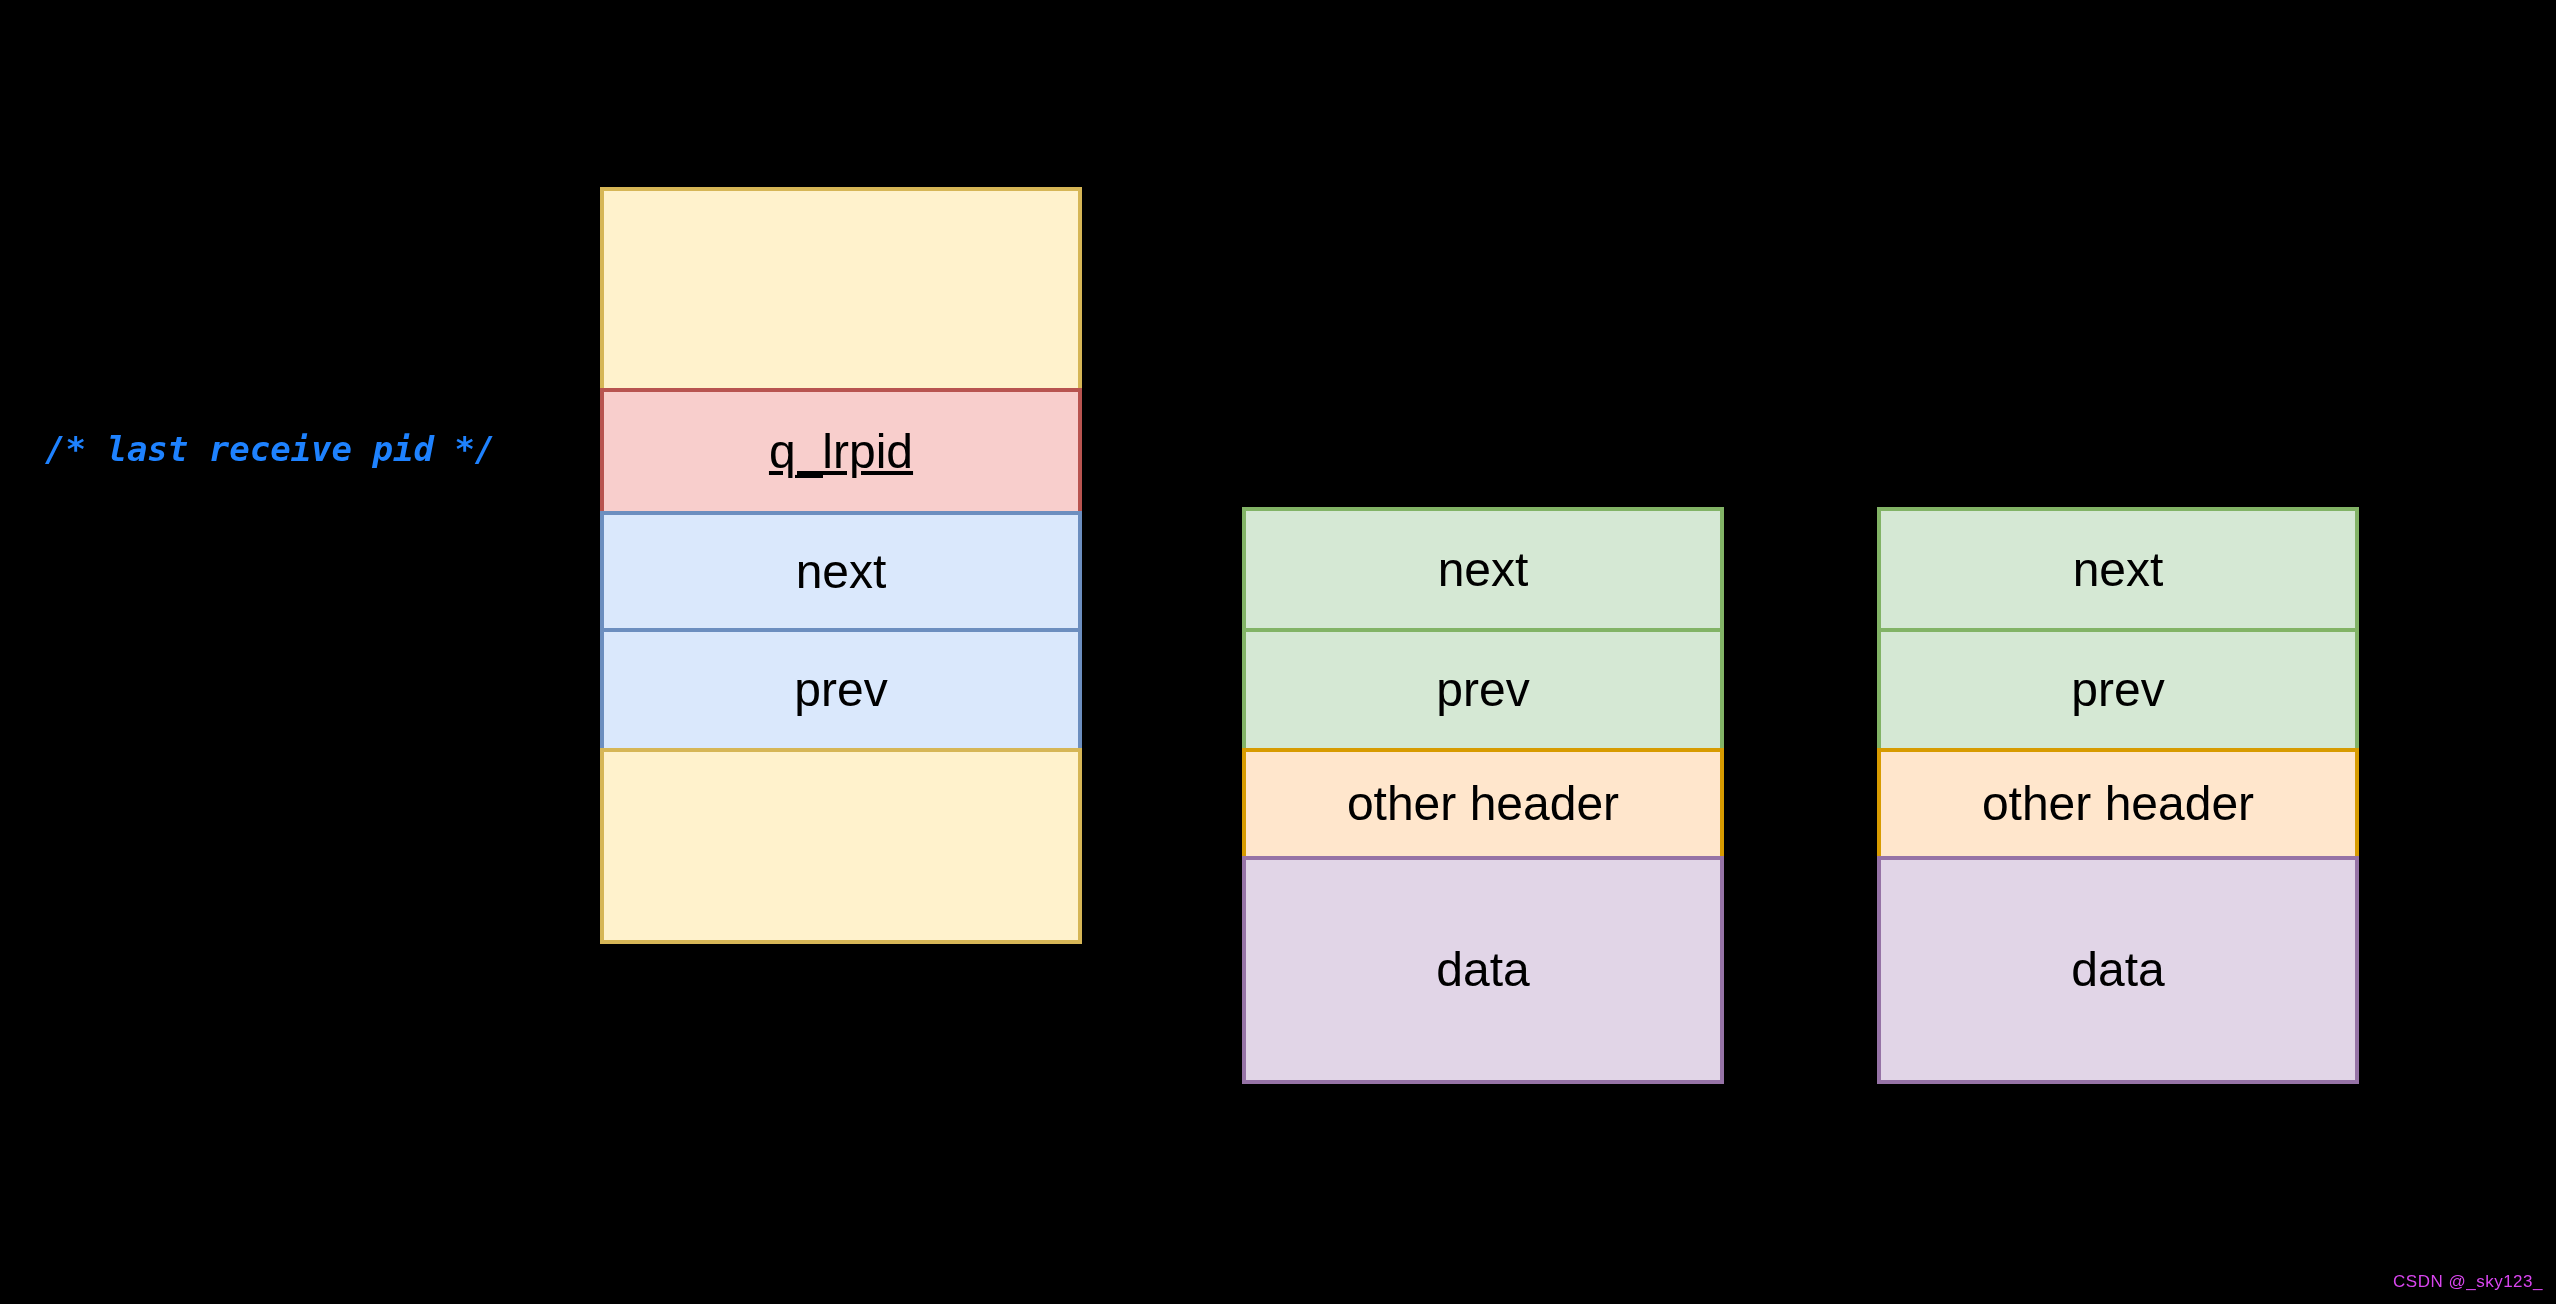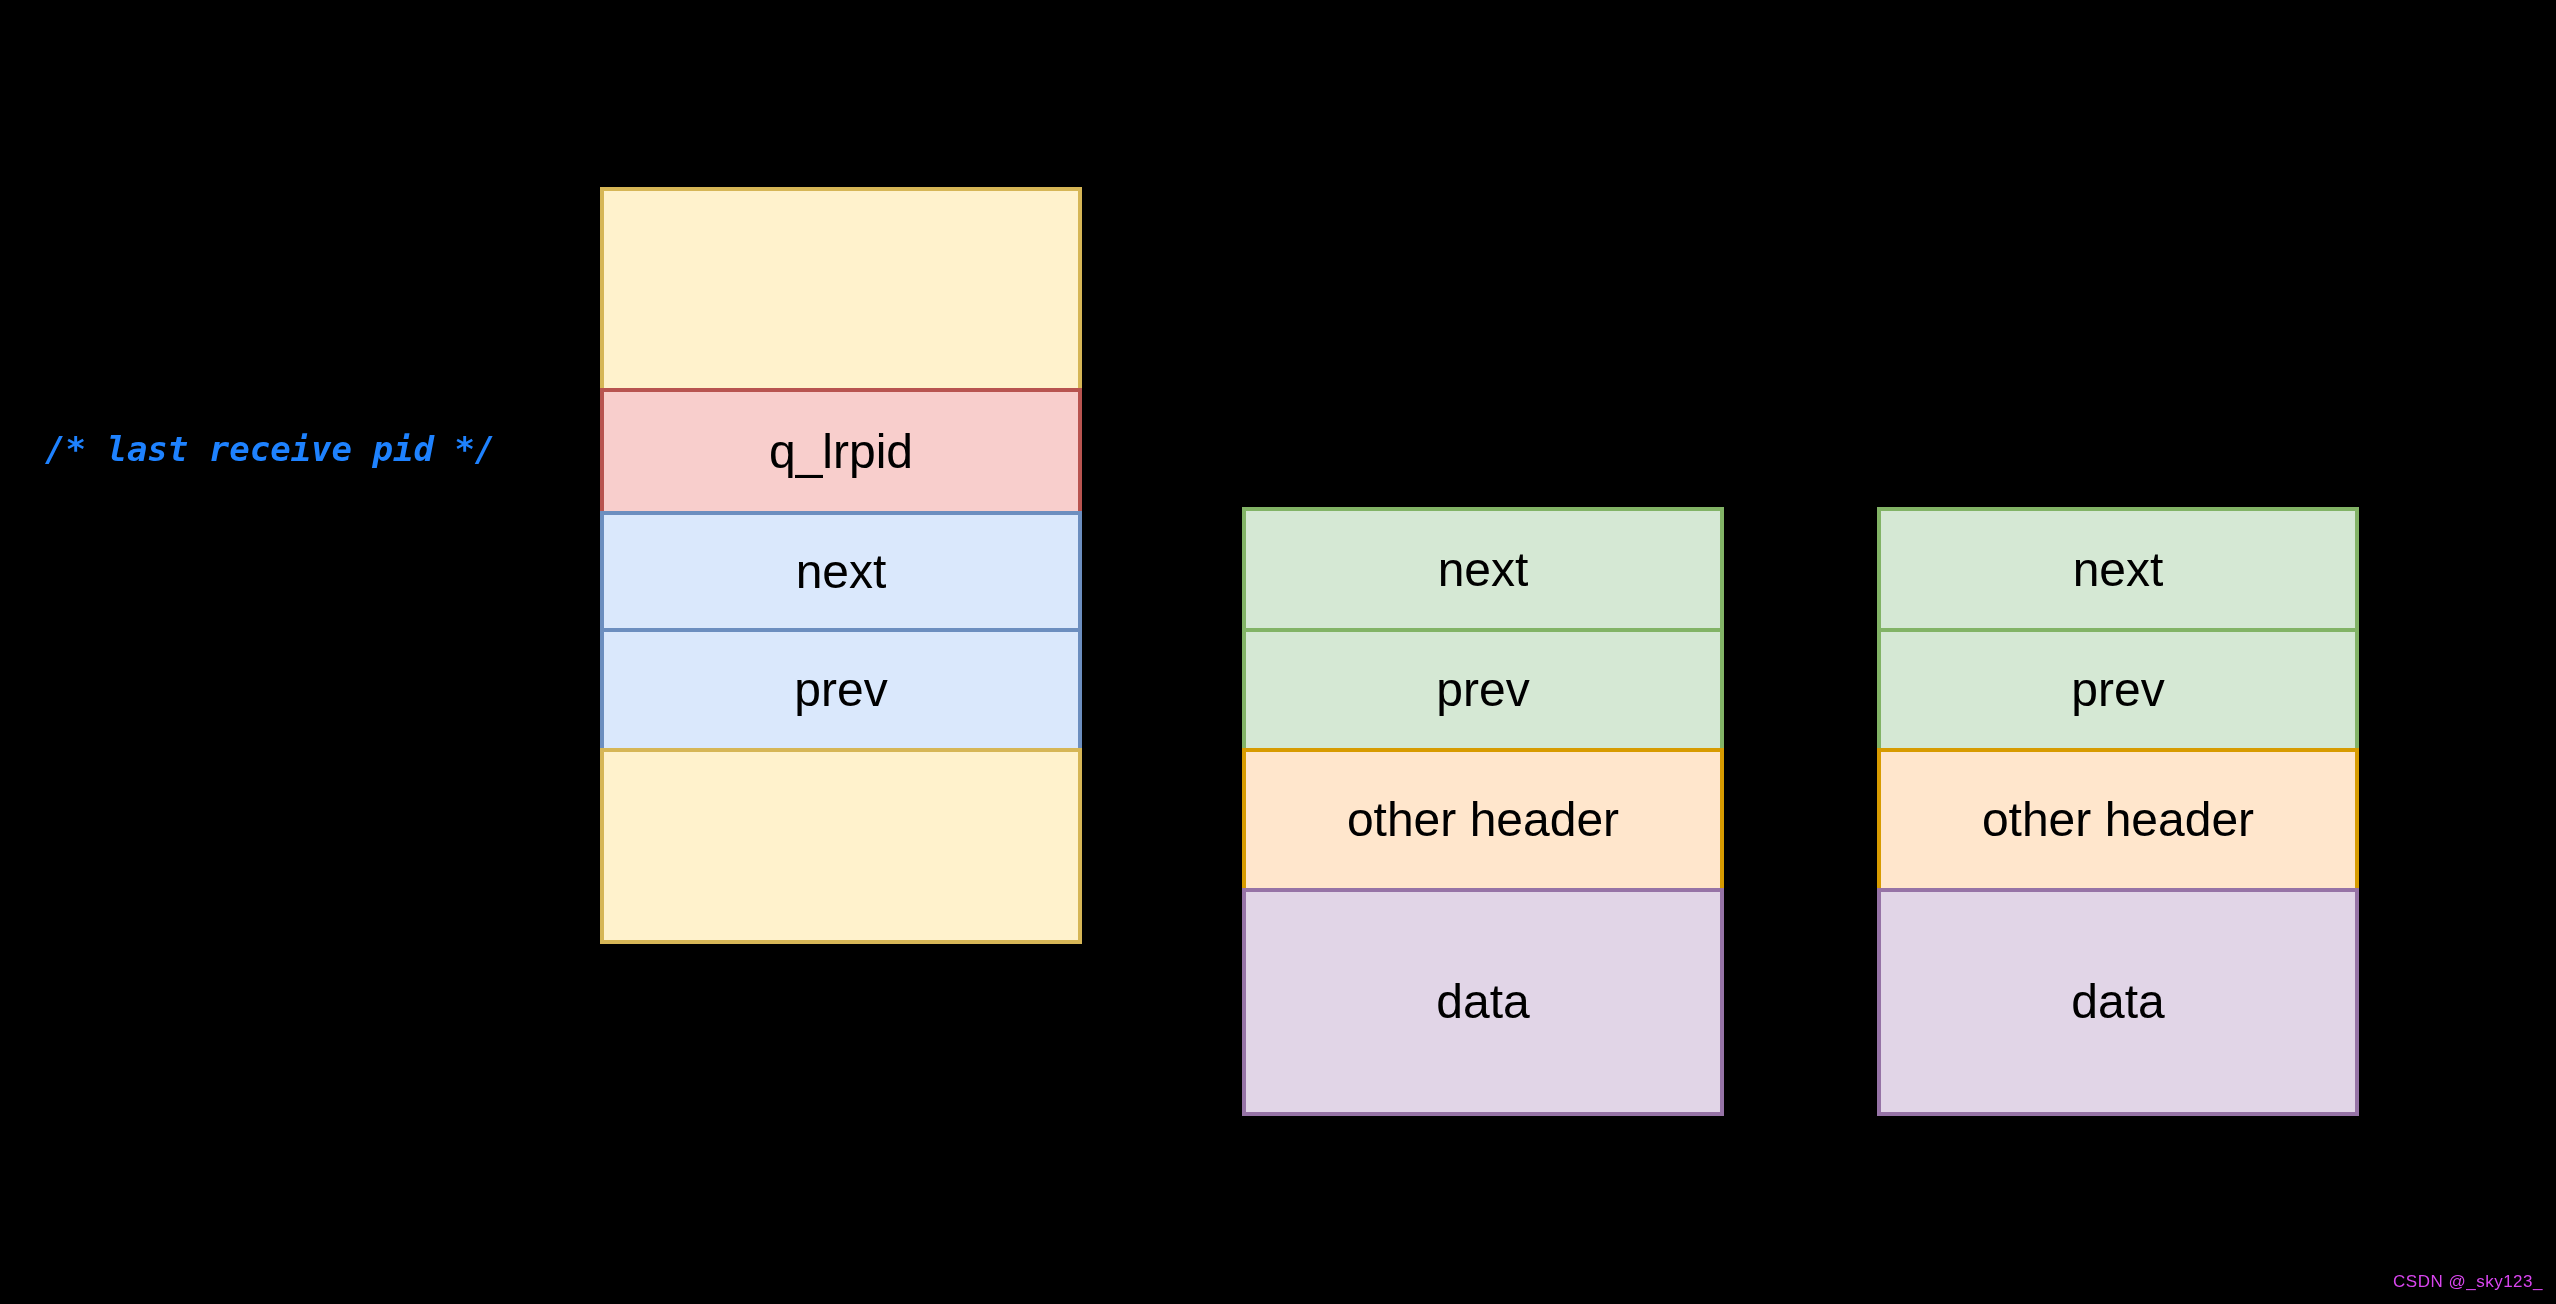--- a/index.html
+++ b/index.html
@@ -57,35 +57,35 @@
     white-space: nowrap;
   }
   
   .q-r1 { height: 205px; }
   .q-r2 { height: 127px; }
   .q-r3 { height: 121px; }
   .q-r4 { height: 124px; }
   .q-r5 { height: 196px; }
   .n-r1 { height: 125px; }
   .n-r2 { height: 124px; }
-  .n-r3 { height: 144px; }
+  .n-r3 { height: 112px; }
   .n-r4 { height: 228px; }
 </style>
 </head>
 <body>
 
 <div id="canvas" style="background: rgb(0, 0, 0);">
 
   <div id="comment" style="color: rgb(30, 130, 255);">/* last receive pid */</div>
 
   <div class="struct-box" style="left:600px; top:187px; width:482px;">
     <div class="row q-r1" style="background-color: rgb(255, 242, 204); border-color: rgb(214, 182, 86);">
       <span class="row-label"></span>
     </div>
-    <div class="row q-r2" style="background-color: rgb(248, 206, 204); border-color: rgb(184, 84, 80);">
+    <div class="row q-r2" style="background-color: rgb(248, 206, 204); border-color: rgb(184, 84, 80); text-decoration: underline;">
       <span class="row-label">q_lrpid</span>
     </div>
     <div class="row q-r3" style="background-color: rgb(218, 232, 252); border-color: rgb(108, 142, 191);">
       <span class="row-label">next</span>
     </div>
     <div class="row q-r4" style="background-color: rgb(218, 232, 252); border-color: rgb(108, 142, 191);">
       <span class="row-label">prev</span>
     </div>
     <div class="row q-r5" style="background-color: rgb(255, 242, 204); border-color: rgb(214, 182, 86);">
       <span class="row-label"></span>

